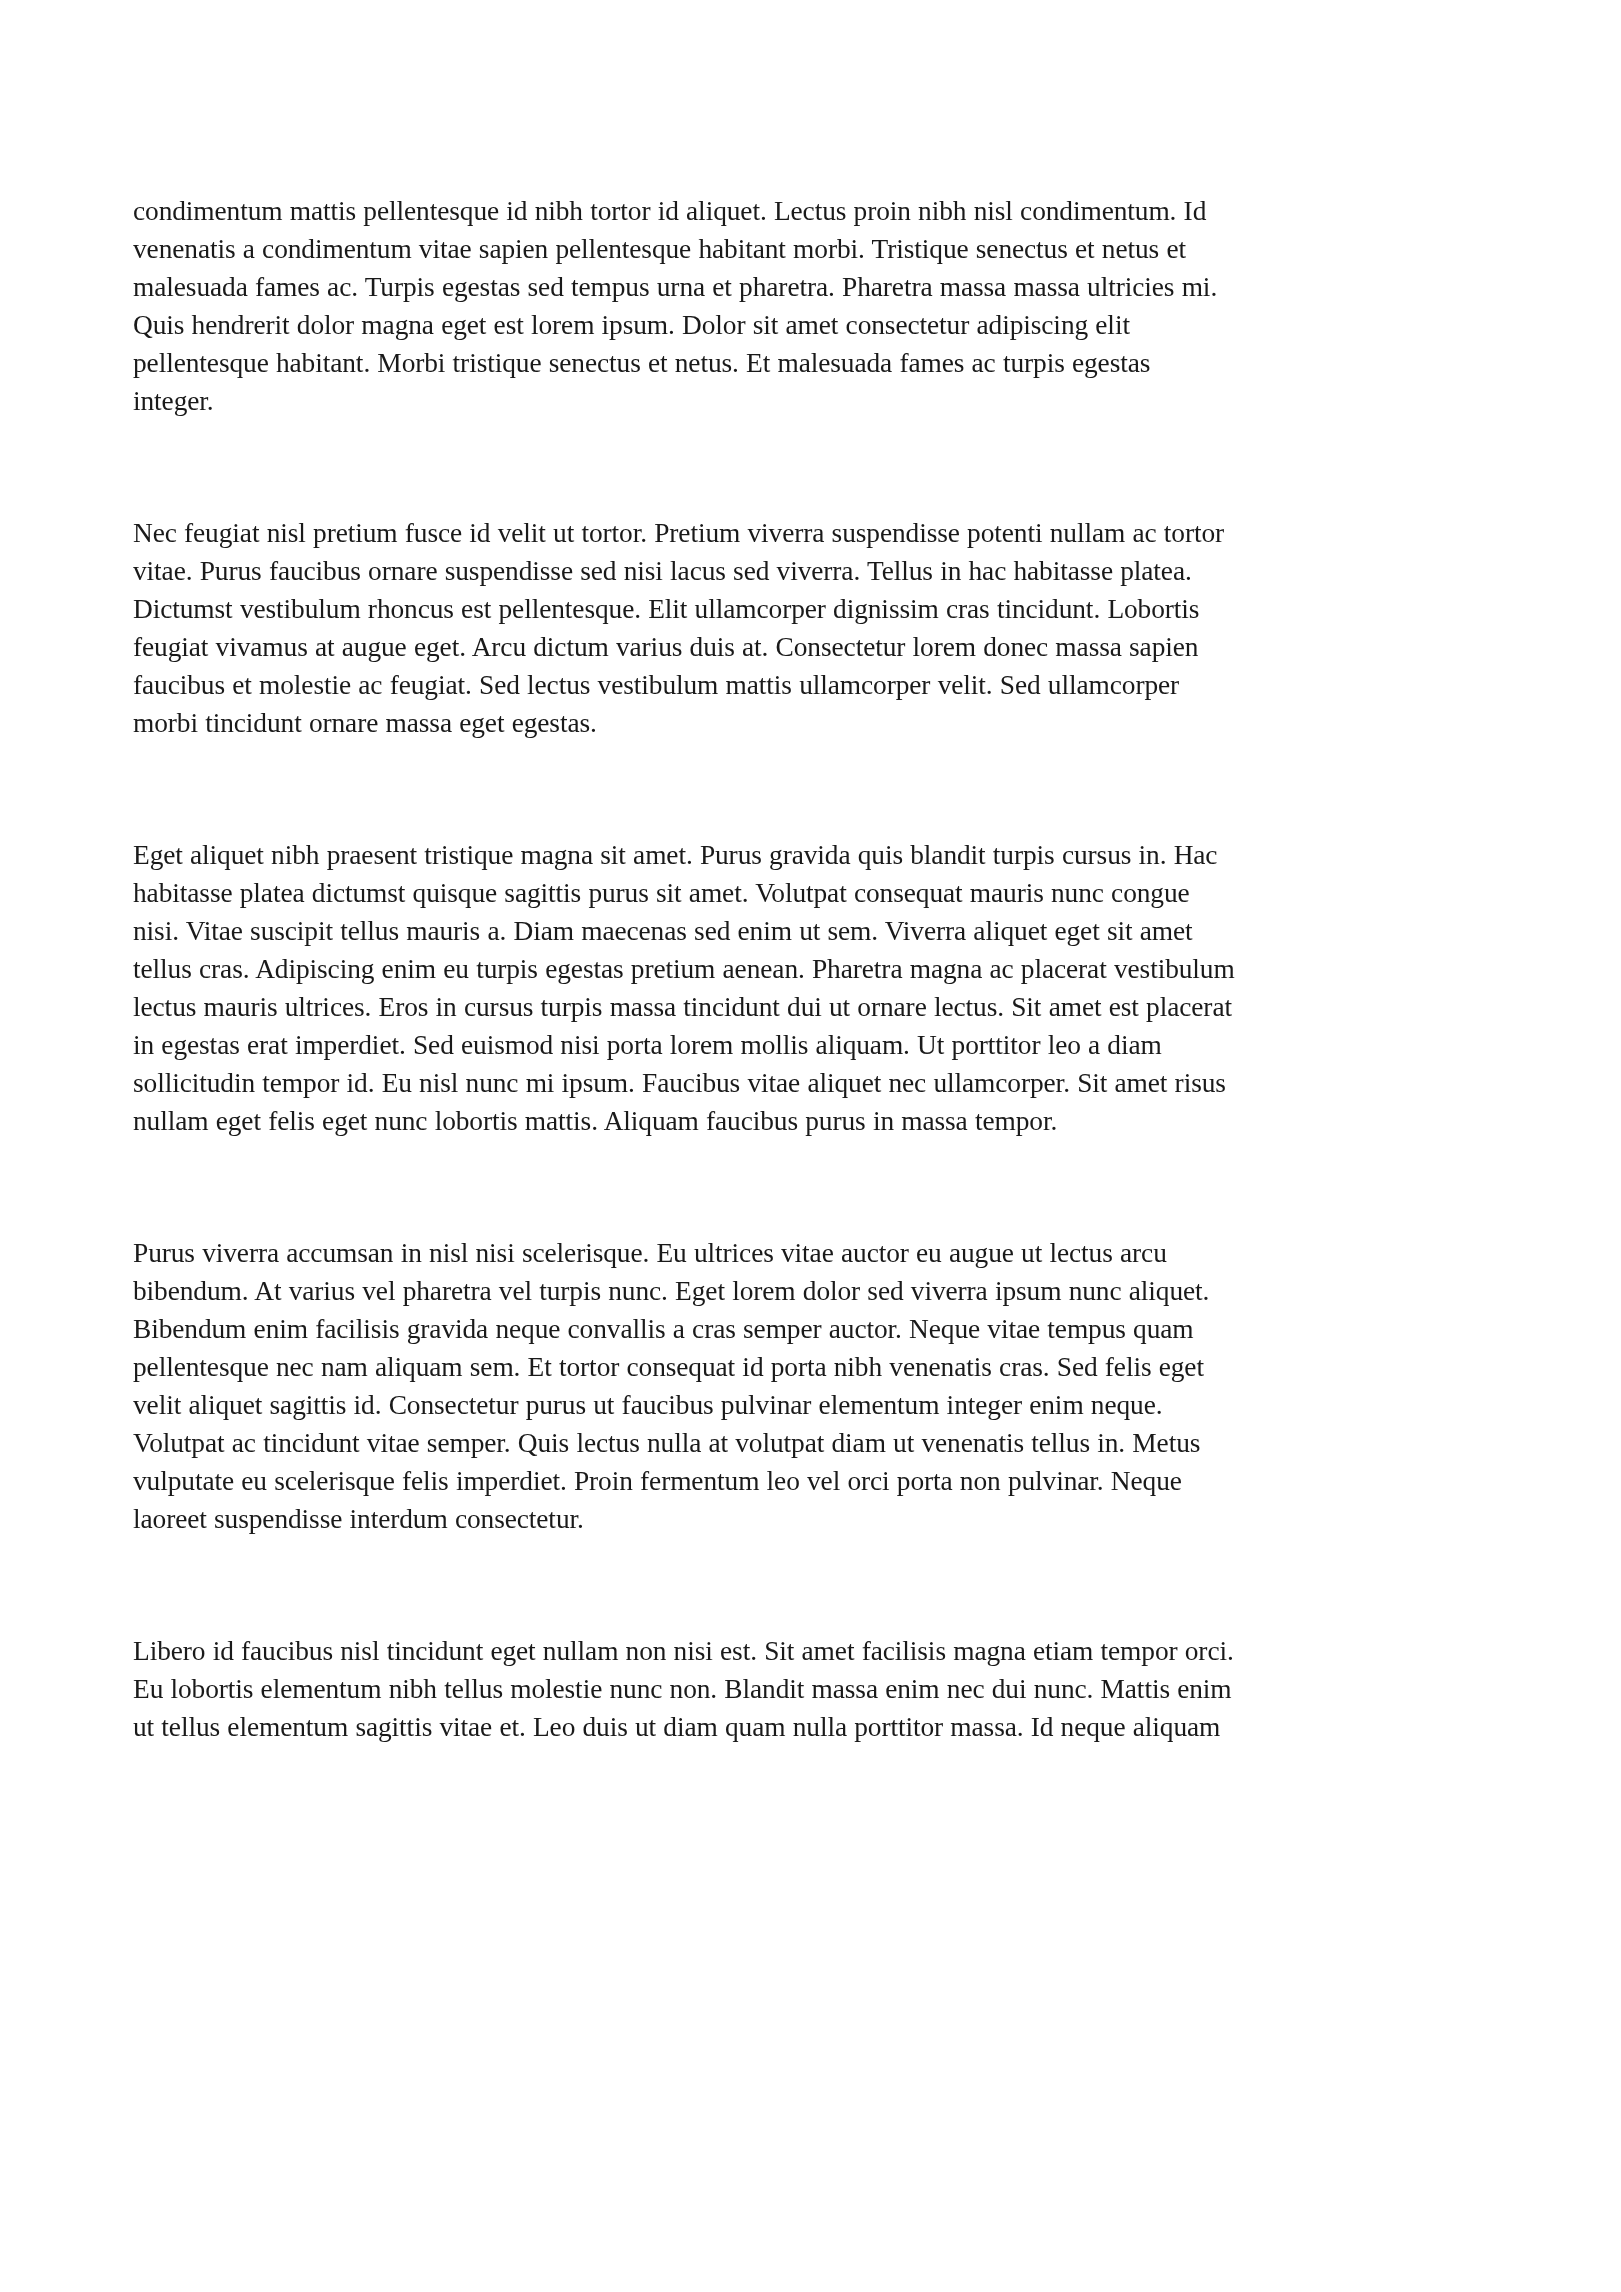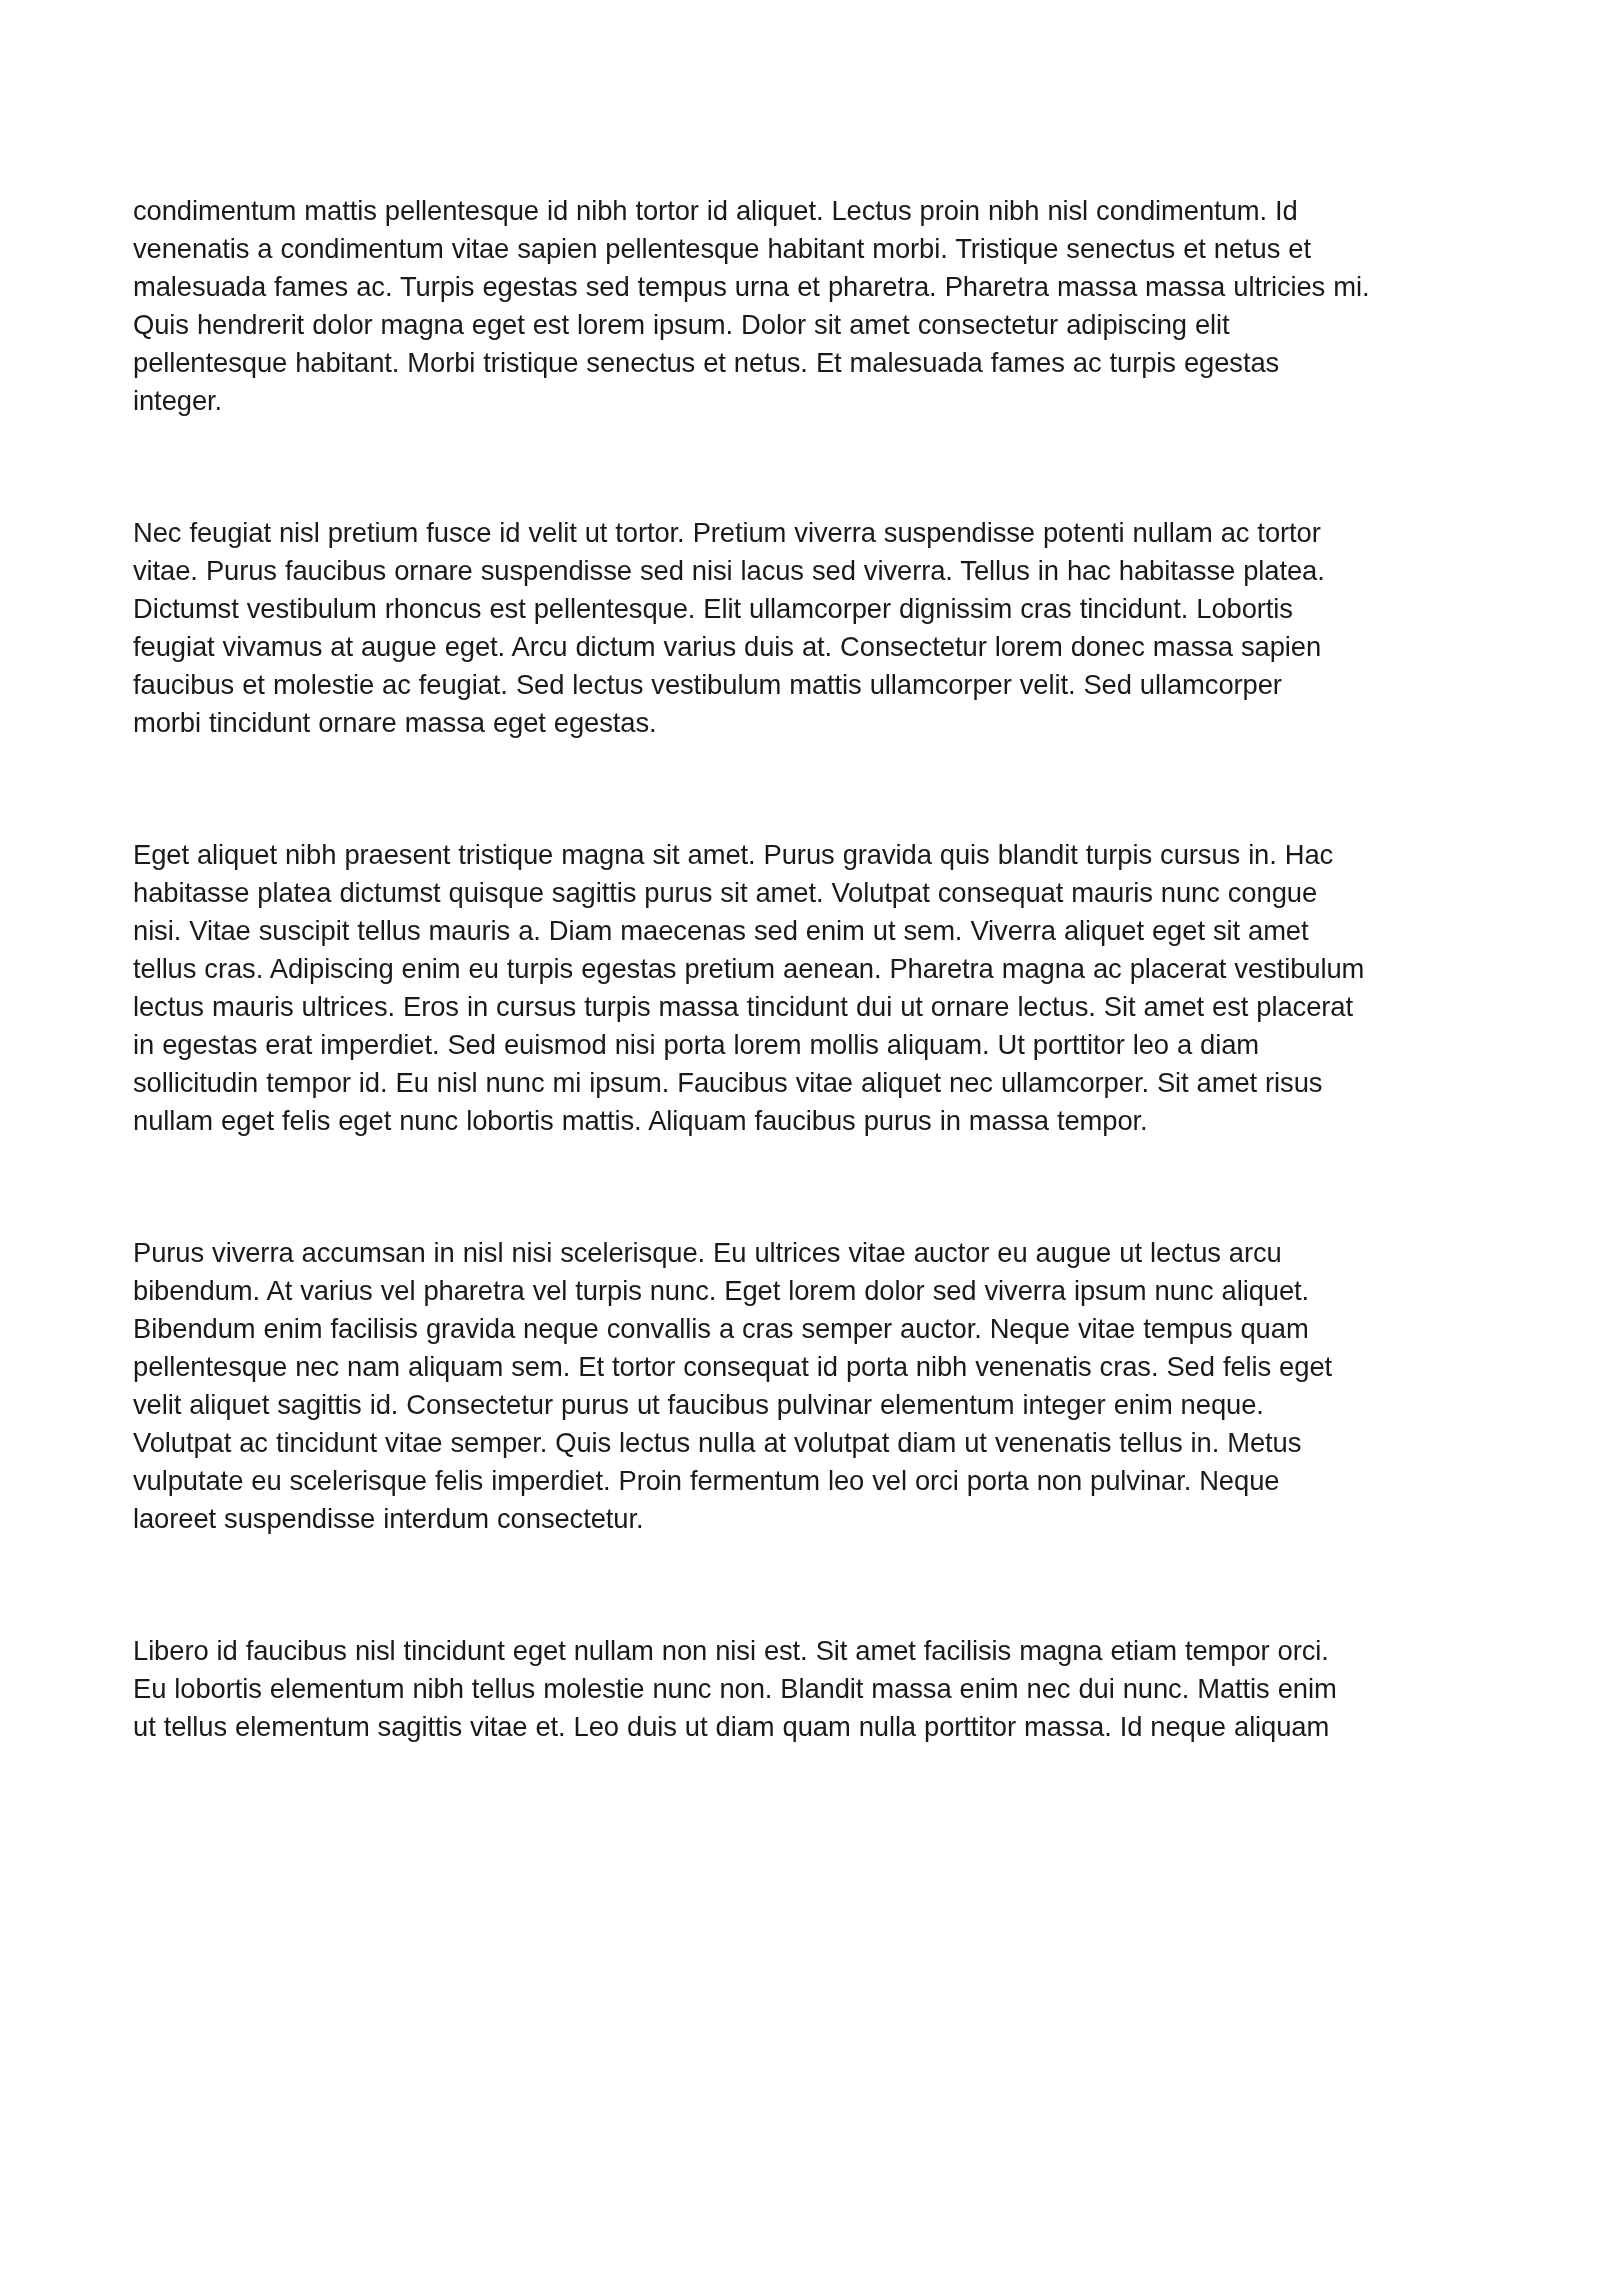--- a/index.html
+++ b/index.html
@@ -7,21 +7,21 @@
     padding: 0;
     background: #ffffff;
   }
   .page {
     position: relative;
     width: 1621px;
     height: 1746px;
     box-sizing: border-box;
     background: #ffffff;
     padding: 192px 125px 0 133px;
-    font-family: Liberation Sans, sans-serif;
+    font-family: Liberation Serif, serif;
     font-size: 27.4px;
     line-height: 38px;
     color: #1a1a1a;
     overflow: hidden;
   }
   .para {
     margin: 0 0 94px 0;
     white-space: pre-line;
     letter-spacing: -0.1px;
     word-spacing: 0.5px;

